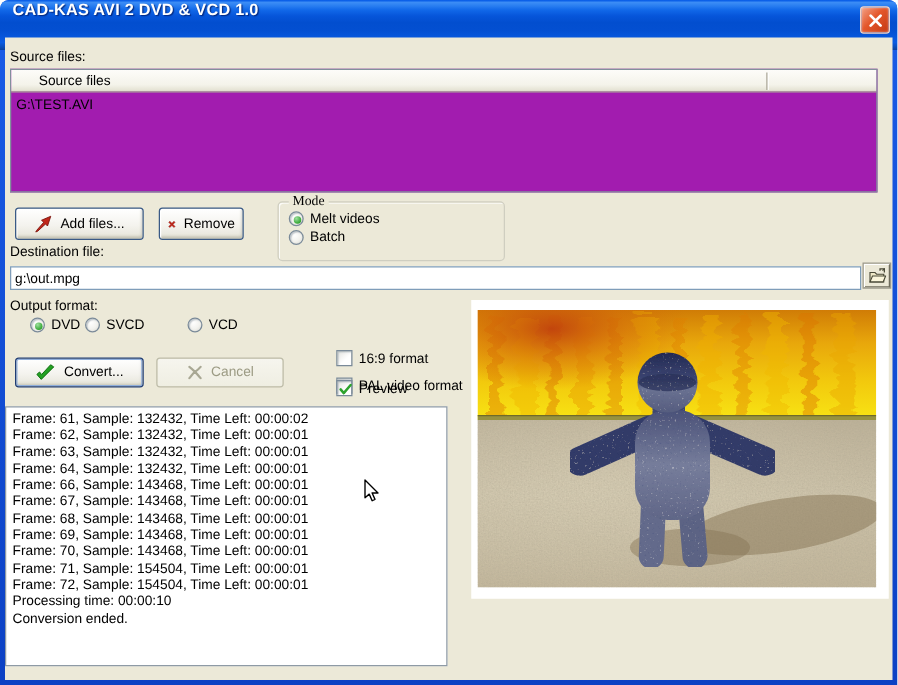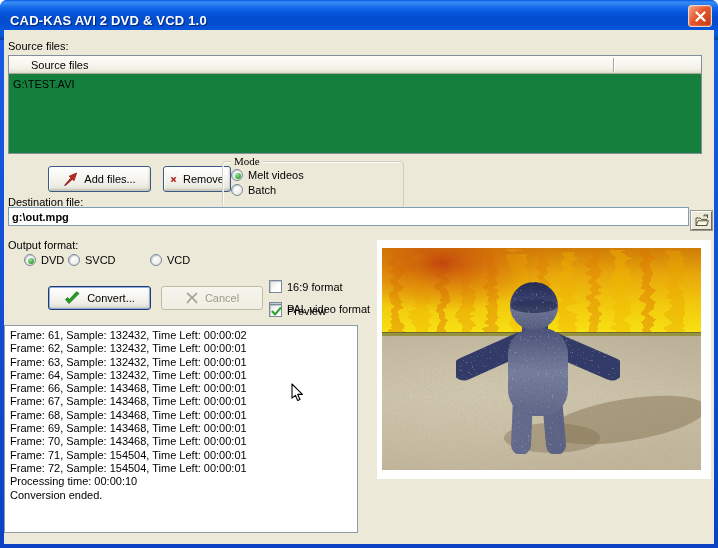--- a/index.html
+++ b/index.html
@@ -1,44 +1,44 @@
 <!DOCTYPE html>
 <html><head>
 <meta charset="utf-8">
 <style>
   html,body{margin:0;padding:0;background:#fff;}
   *{box-sizing:border-box;font-family:"Liberation Sans","DejaVu Sans",sans-serif;}
   .window{position:relative;width:718px;height:548px;background:linear-gradient(180deg,#1A5CE8,#0C41C4);
     border-radius:7px 7px 0 0;overflow:hidden;}
   .titlebar{position:absolute;left:0;top:0;width:718px;height:40px;
     background:linear-gradient(180deg,#0055E5 0%,#3B8CF5 5%,#2E82F2 10%,#1168E9 20%,#0655DA 32%,#024ECF 45%,#034FD1 60%,#0757DC 75%,#0A5BE2 85%,#0A4FC0 93%,#08419E 100%);
-    display:flex;align-items:center;}
+    display:flex;}
   .title-text{color:#fff;font-size:13px;font-weight:bold;padding-left:10px;letter-spacing:.2px;
     text-shadow:1px 1px 1px rgba(0,20,90,.75);}
   .close-btn{position:absolute;right:6px;top:5px;width:24px;height:22px;border-radius:3px;
     background:linear-gradient(135deg,#F3A287 0%,#E4572B 45%,#C33812 100%);
     border:1px solid #F2D4C6;box-shadow:inset 0 0 2px rgba(255,255,255,.6);
     display:flex;align-items:center;justify-content:center;cursor:pointer;}
   .client{position:absolute;left:4px;top:30px;width:710px;height:514px;background:#ECE9D8;}
 
   .lbl{position:absolute;font-size:11px;color:#000;}
 
-  .listview{position:absolute;left:4px;top:25px;width:694px;height:99px;background:#15803d;
+  .listview{position:absolute;left:4px;top:25px;width:694px;height:99px;background:#a21caf;
     border:1px solid #828F9C;}
   .lv-header{height:18px;background:linear-gradient(180deg,#FDFCF9 0%,#F4F3EA 70%,#E5E3D4 95%,#D8D5C4 100%);
     border-bottom:1px solid #ACA899;position:relative;display:flex;align-items:center;}
   .lv-header .col{font-size:11px;color:#000;padding-left:22px;}
   .lv-divider{position:absolute;left:604px;top:2px;width:1px;height:14px;background:#ACA899;box-shadow:1px 0 0 #fff;}
   .lv-body{padding-top:3px;}
   .lv-item{font-size:11px;color:#000;padding:1px 4px;}
 
   .xp-btn{position:absolute;display:flex;align-items:center;justify-content:center;gap:6px;
     font-size:11px;color:#000;border:1px solid #3A5A86;border-radius:3px;cursor:pointer;
     background:linear-gradient(180deg,#FFFFFF 0%,#F4F3EE 55%,#E9E8DE 88%,#DCDACB 100%);
-    box-shadow:inset 1px 1px 0 #fff, inset -1px -2px 2px rgba(150,150,130,.35);margin-left:36px;}
+    box-shadow:inset 1px 1px 0 #fff, inset -1px -2px 2px rgba(150,150,130,.35);}
   .xp-btn.default{border-color:#1F3C73;box-shadow:inset 0 0 0 1px #8FAEDB, inset -1px -2px 2px rgba(150,150,130,.3);}
   .xp-btn.disabled{border-color:#BDBCA8;background:linear-gradient(180deg,#F6F5EE,#EFEEE2);
     color:#9C9B84;cursor:default;box-shadow:none;}
 
   .groupbox{position:absolute;left:218px;top:131px;width:182px;height:48px;
     border:1px solid #CFCEC0;border-radius:4px;box-shadow:inset 1px 1px 0 rgba(255,255,255,.8);}
   .groupbox .gb-label{position:absolute;left:8px;top:-7px;background:#ECE9D8;padding:0 3px;font-size:11px;font-family:Liberation Serif, serif;}
   .gb-rows{position:absolute;left:8px;top:7px;display:flex;flex-direction:column;gap:3px;}
 
   .opt-row{display:flex;align-items:center;gap:5px;font-size:11px;color:#000;cursor:pointer;}
@@ -46,22 +46,22 @@
     background:radial-gradient(circle at 35% 30%,#fff 0%,#F2F2EE 55%,#D6D6CE 100%);
     border:1px solid #7A8A99;box-shadow:inset 1px 1px 1px rgba(110,125,140,.4);}
   .radio.selected::after{content:"";position:absolute;left:2.5px;top:2.5px;width:6px;height:6px;border-radius:50%;
     background:radial-gradient(circle at 35% 30%,#9FE09F 0%,#2DA32D 75%);}
   .checkbox{width:13px;height:13px;flex:0 0 auto;position:relative;
     background:linear-gradient(135deg,#E4E4E0,#FFFFFF 60%);
     border:1px solid #7A8A99;box-shadow:inset 1px 1px 1px rgba(110,125,140,.35);}
   .checkbox svg{position:absolute;left:0px;top:0px;display:none;}
   .checkbox.checked svg{display:block;}
 
-  .dest-input{position:absolute;left:4px;top:177px;width:681px;height:19px;border:1px solid #7F9DB9;
-    background:#fff;font-size:11px;padding:1px 3px;outline:none;font-weight:bold;}
+  .dest-input{position:absolute;left:4px;top:183px;width:681px;height:19px;border:1px solid #7F9DB9;
+    background:#fff;font-size:11px;padding:1px 3px;outline:none;}
   .browse-btn{position:absolute;left:687px;top:181px;width:21px;height:19px;background:#ECE9D8;
     border:1px solid;border-color:#FFFFFF #6F6D5E #6F6D5E #FFFFFF;outline:1px solid #9C9A8C;
     display:flex;align-items:center;justify-content:center;cursor:pointer;}
 
   .log{position:absolute;left:0;top:295px;width:354px;height:208px;background:#fff;
     border:1px solid #8E9AA5;padding:3px 5px;overflow:hidden;}
   .log-line{font-size:11px;line-height:13.3px;color:#000;white-space:nowrap;}
 
   .preview-panel{position:absolute;left:373px;top:210px;width:334px;height:239px;background:#fff;}
   .preview-video{position:absolute;left:5px;top:8px;}

